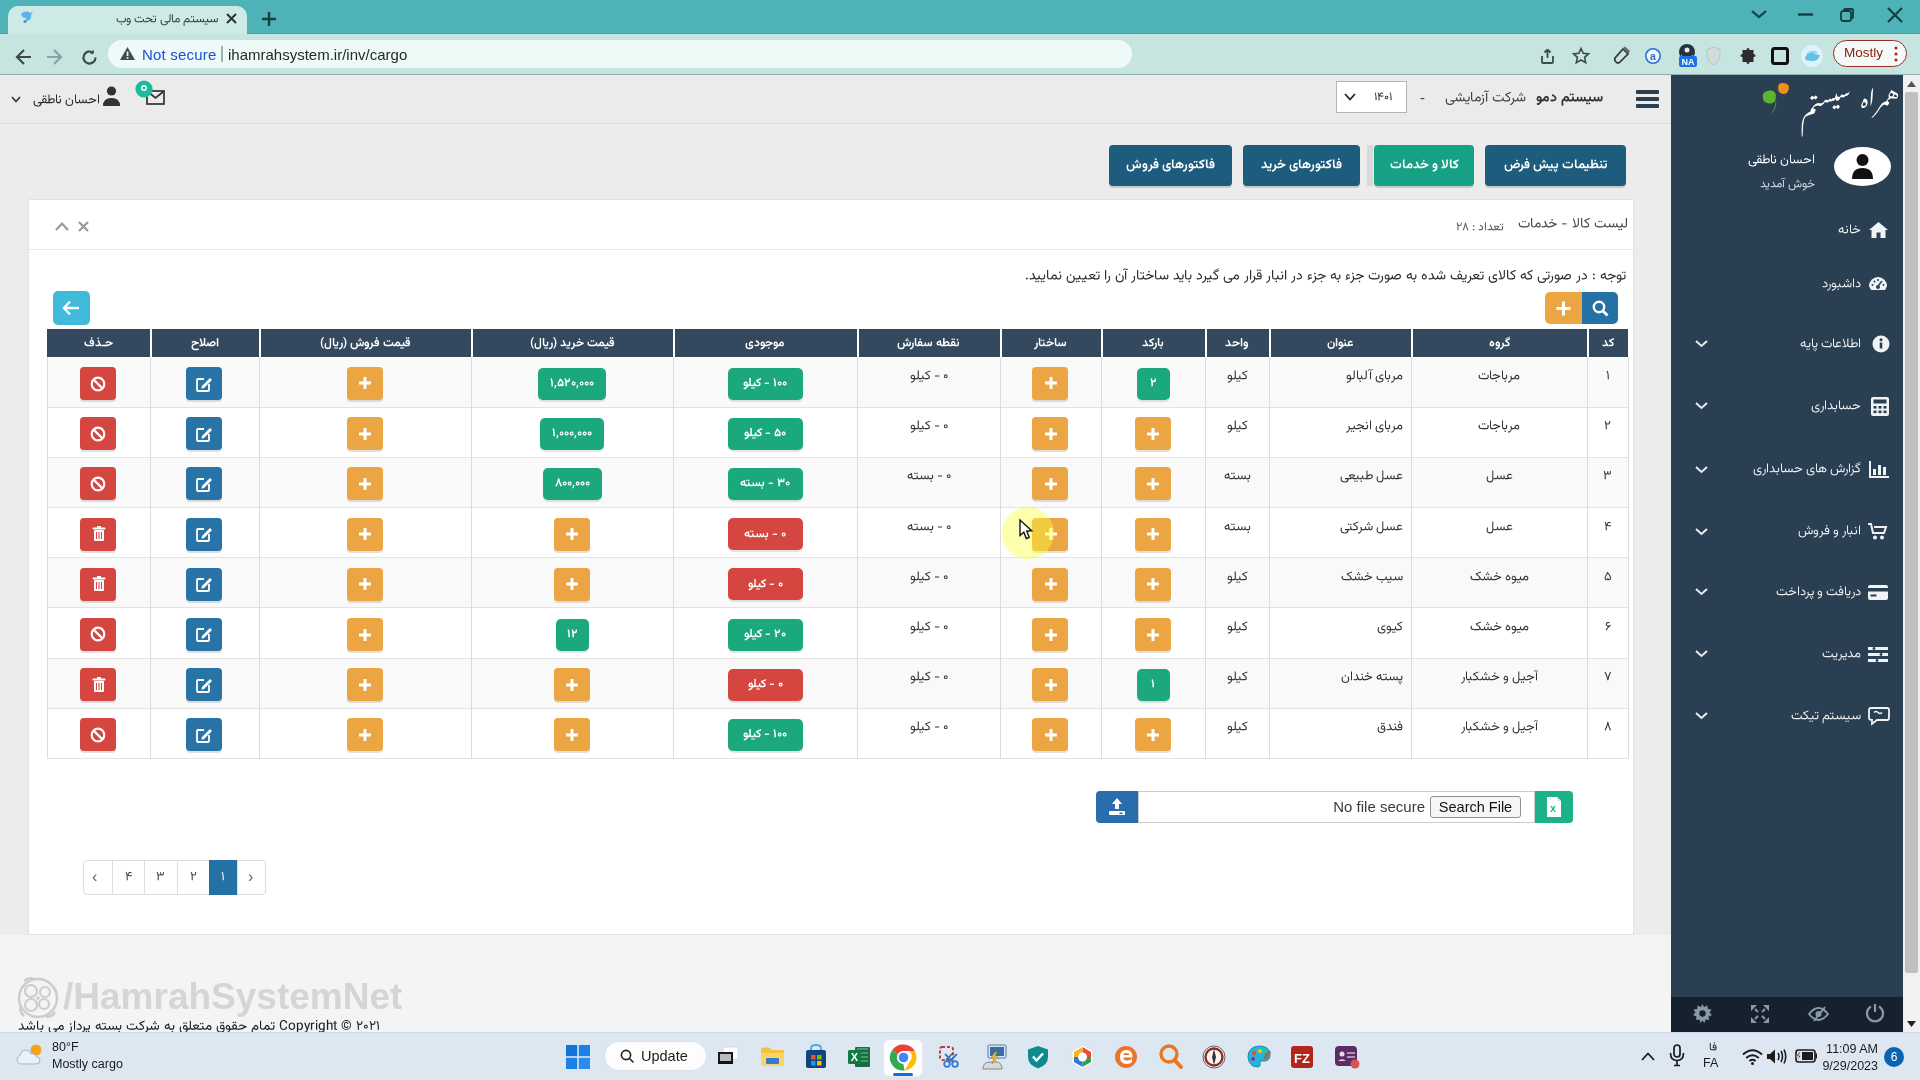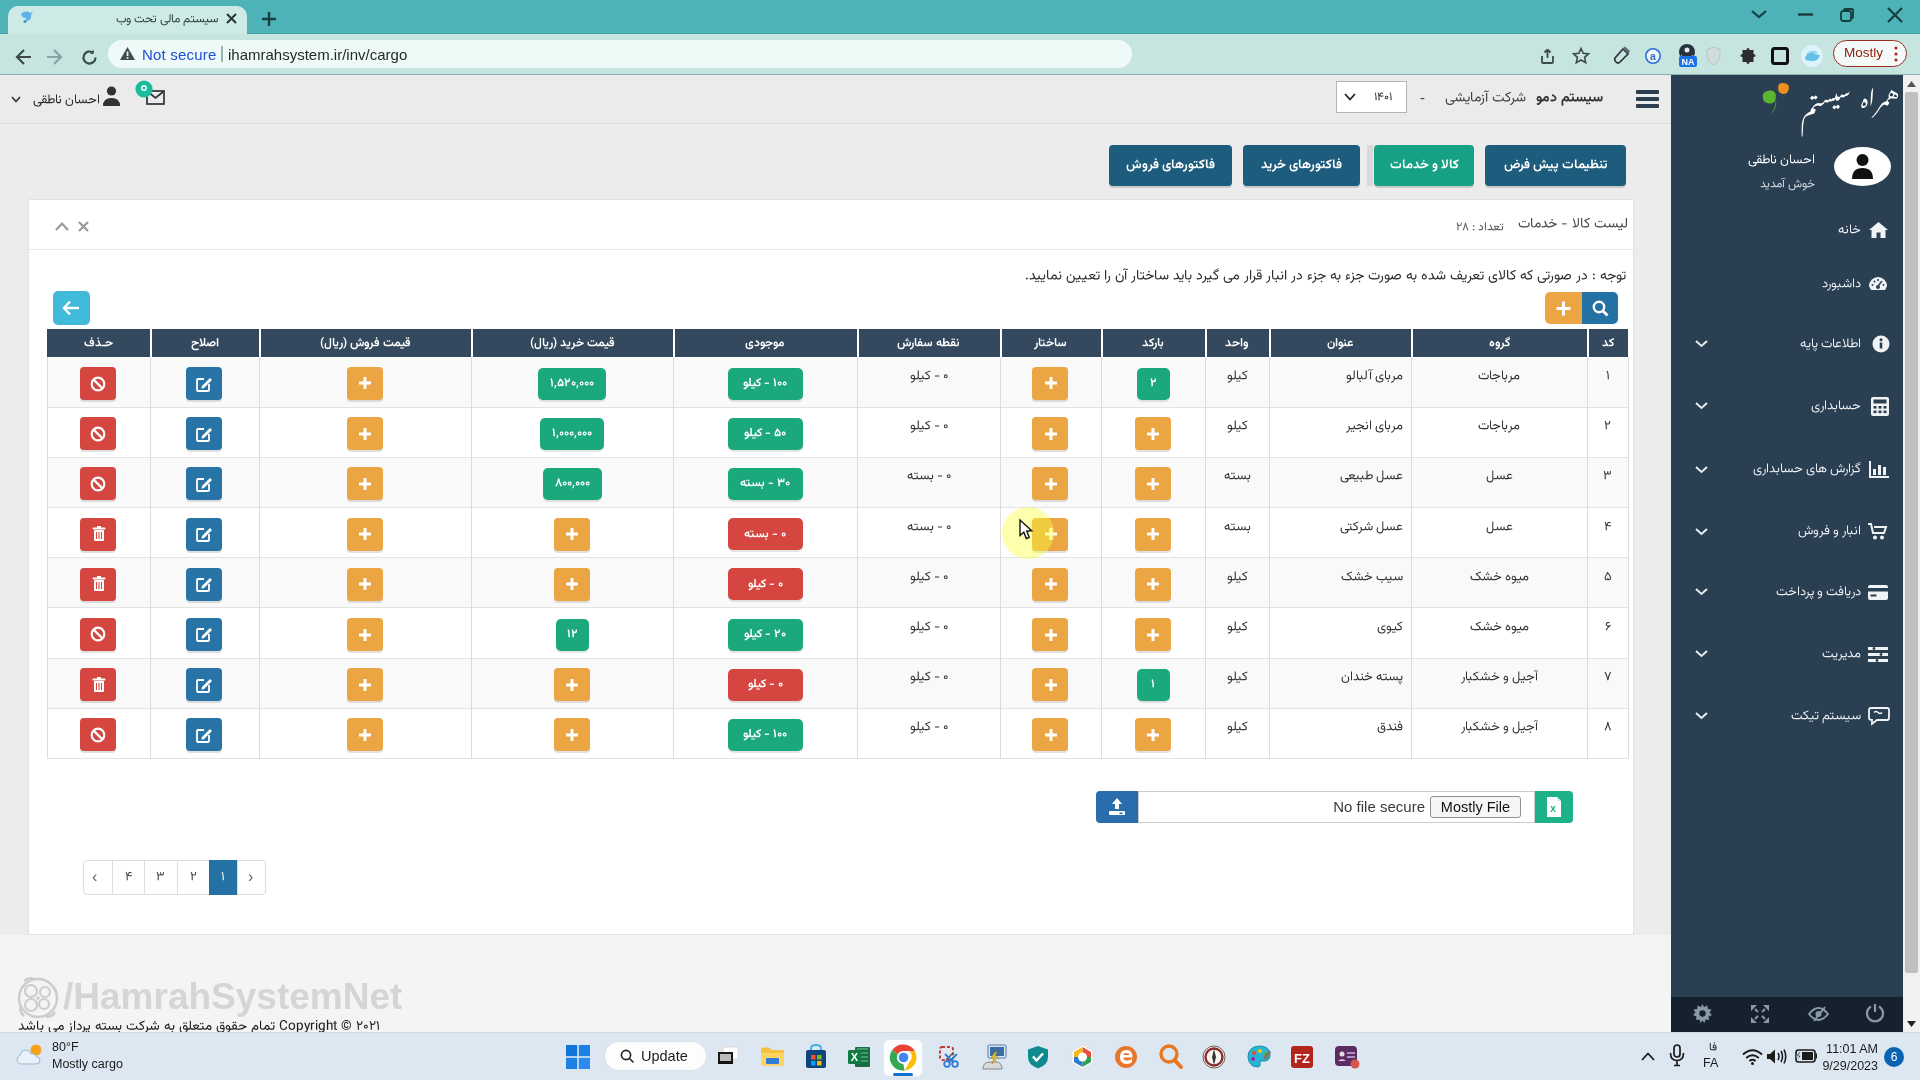--- a/index.html
+++ b/index.html
@@ -1548,21 +1548,21 @@
     </g>
   </svg>
 <div style="position:absolute;left:1096px;top:791px;width:42px;height:32px;background:#2a6dac;border-radius:4px 0 0 4px"></div>
 <svg class="ic" style="left:1107px;top:797px" width="20" height="20" viewBox="0 0 20 20">
 <path d="M10 1 L15 7 H12 V12 H8 V7 H5 Z" fill="#fff"></path>
     <rect x="2" y="14" width="16" height="4" rx="1" fill="#fff"></rect>
     <rect x="12.5" y="15.5" width="3" height="1.6" fill="#2a6dac"></rect>
   </svg>
 <div style="position:absolute;left:1138px;top:791px;width:397px;height:32px;background:#fff;border:1px solid #ccc"></div>
 <div style="position:absolute;left:1290px;top:798px;width:135px;height:18px;font-size:15px;color:#3a3a3a;text-align:right">No file secure</div>
-<div style="position:absolute;left:1430px;top:796px;width:91px;height:22px;background:#f6f6f6;border:1px solid #8f8f8f;border-radius:3px;font-size:14.5px;color:#111;text-align:center;line-height:20px">Mostly File</div>
+<div style="position:absolute;left:1430px;top:796px;width:91px;height:22px;background:#f6f6f6;border:1px solid #8f8f8f;border-radius:3px;font-size:14.5px;color:#111;text-align:center;line-height:20px">Search File</div>
 <div style="position:absolute;left:1535px;top:791px;width:38px;height:32px;background:#1cb189;border-radius:0 4px 4px 0"></div>
 <svg class="ic" style="left:1544px;top:796px" width="20" height="22" viewBox="0 0 20 22">
 <path d="M3 1 H13 L17 5 V21 H3 Z" fill="#fff"></path>
     <path d="M13 1 L13 5 H17" fill="#cfe9e1"></path>
 <text x="9" y="16" font-size="10" font-weight="bold" font-family="Liberation Sans" fill="#1cb189" text-anchor="middle">x</text>
   </svg>
 <div style="position:absolute;left:83px;top:860px;width:183px;height:35px;background:#fff;border:1px solid #ddd;border-radius:4px"></div>
 <div style="position:absolute;left:112px;top:860px;width:1px;height:35px;background:#ddd"></div>
 <div style="position:absolute;left:144px;top:860px;width:1px;height:35px;background:#ddd"></div>
 <div style="position:absolute;left:177px;top:860px;width:1px;height:35px;background:#ddd"></div>
@@ -2073,18 +2073,18 @@
 <svg class="ic" style="left:1766px;top:1048px;z-index:11" width="22" height="17" viewBox="0 0 22 17">
 <path d="M1 6 H4 L9 1.5 V15.5 L4 11 H1 Z" fill="#1b1b1b"></path>
 <path d="M12 5 Q14 8.5 12 12 M15 3 Q18 8.5 15 14 M18 1.5 Q21.5 8.5 18 15.5" stroke="#1b1b1b" stroke-width="1.6" fill="none"></path>
   </svg>
 <svg class="ic" style="left:1792px;top:1049px;z-index:11" width="25" height="15" viewBox="0 0 25 15">
 <rect x="4" y="1" width="19" height="12" rx="2.5" fill="none" stroke="#1b1b1b" stroke-width="1.6"></rect>
 <rect x="23.5" y="4.5" width="1.5" height="5" fill="#1b1b1b"></rect>
     <rect x="10" y="3" width="11" height="8" fill="#1b1b1b"></rect>
 <path d="M7 3 L4.5 7.5 H7 L5.5 11.5 L9 6.5 H6.5 L8.5 3 Z" fill="#1b1b1b" stroke="#dde7f2" stroke-width=".6"></path>
   </svg>
-<div style="position:absolute;left:1820px;top:1042px;width:58px;height:14px;font-size:12.5px;color:#1b1b1b;text-align:right;z-index:11">11:01 AM</div>
+<div style="position:absolute;left:1820px;top:1042px;width:58px;height:14px;font-size:12.5px;color:#1b1b1b;text-align:right;z-index:11">11:09 AM</div>
 <div style="position:absolute;left:1814px;top:1059px;width:64px;height:14px;font-size:12.5px;color:#1b1b1b;text-align:right;z-index:11">9/29/2023</div>
 <div style="position:absolute;left:1884px;top:1047px;width:20px;height:20px;background:#0b63b4;border-radius:50%;color:#fff;font-size:12px;text-align:center;line-height:20px;z-index:11">6</div>
 <div style="position:absolute;left:1002px;top:507px;width:52px;height:52px;background:rgba(250,255,60,.42);border-radius:50%;z-index:20"></div>
 <svg class="ic" style="left:1019px;top:519px;z-index:21" width="15" height="22" viewBox="0 0 15 22">
 <path d="M1 1 L1 16.5 L4.8 13.2 L7.3 19.5 L10.2 18.3 L7.7 12.2 L12.7 11.7 Z" fill="#fff" stroke="#111" stroke-width="1.4"></path>
   </svg>
 </body></html>

